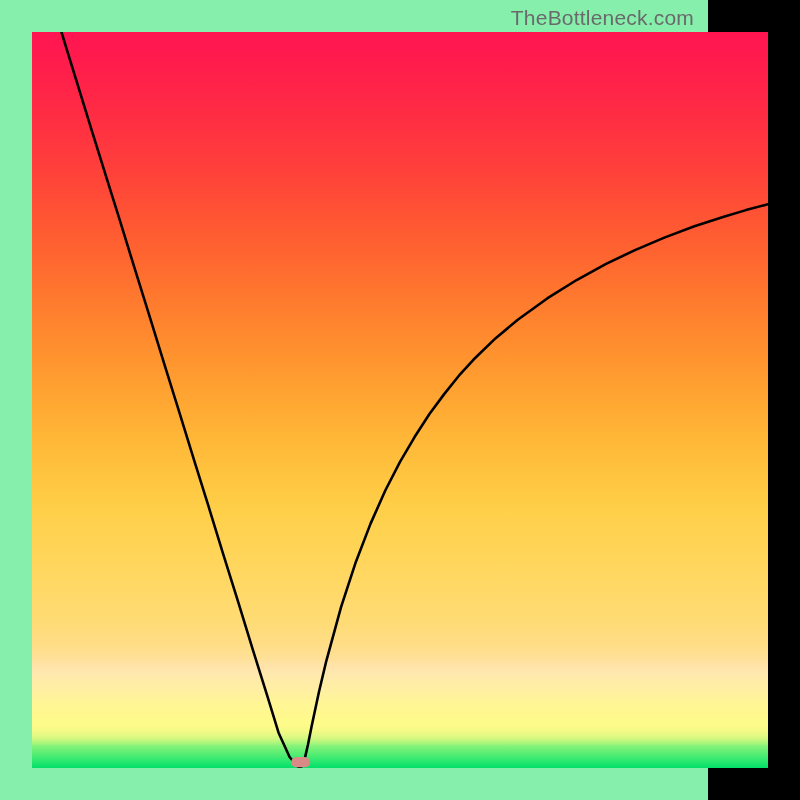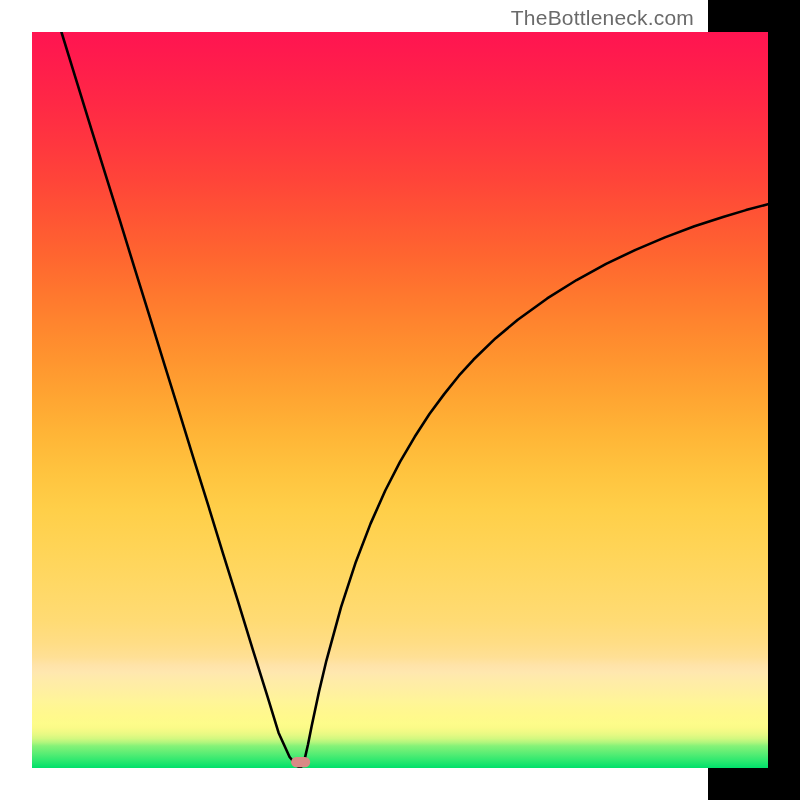--- a/index.html
+++ b/index.html
@@ -8,21 +8,21 @@
     width: 800px;
     height: 800px;
     background: #000;
     font-family: Arial, Helvetica, sans-serif;
     overflow: hidden;
   }
   .frame {
     position: relative;
     width: 708px;
     height: 800px;
-    background: #ffffff;
+    background: #86efac;
   }
   .plot-area {
     position: absolute;
     left: 32px;
     top: 32px;
     width: 736px;
     height: 736px;
     
     background: linear-gradient(to top,
       #00e06a 0%,

